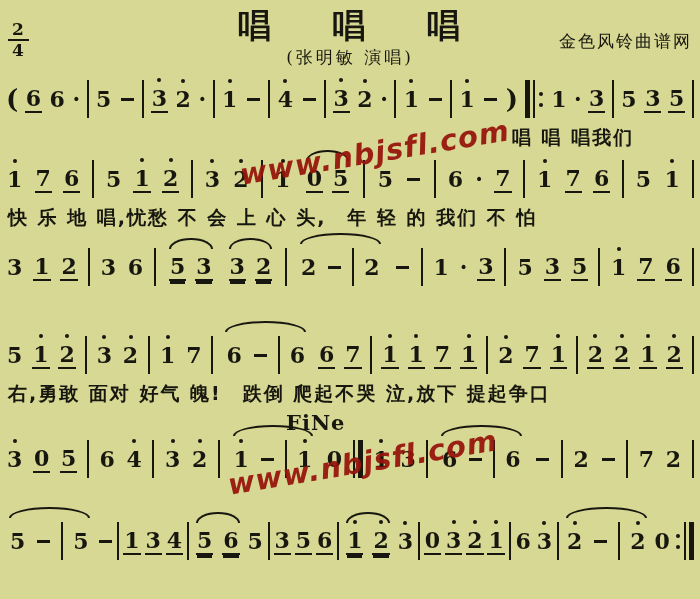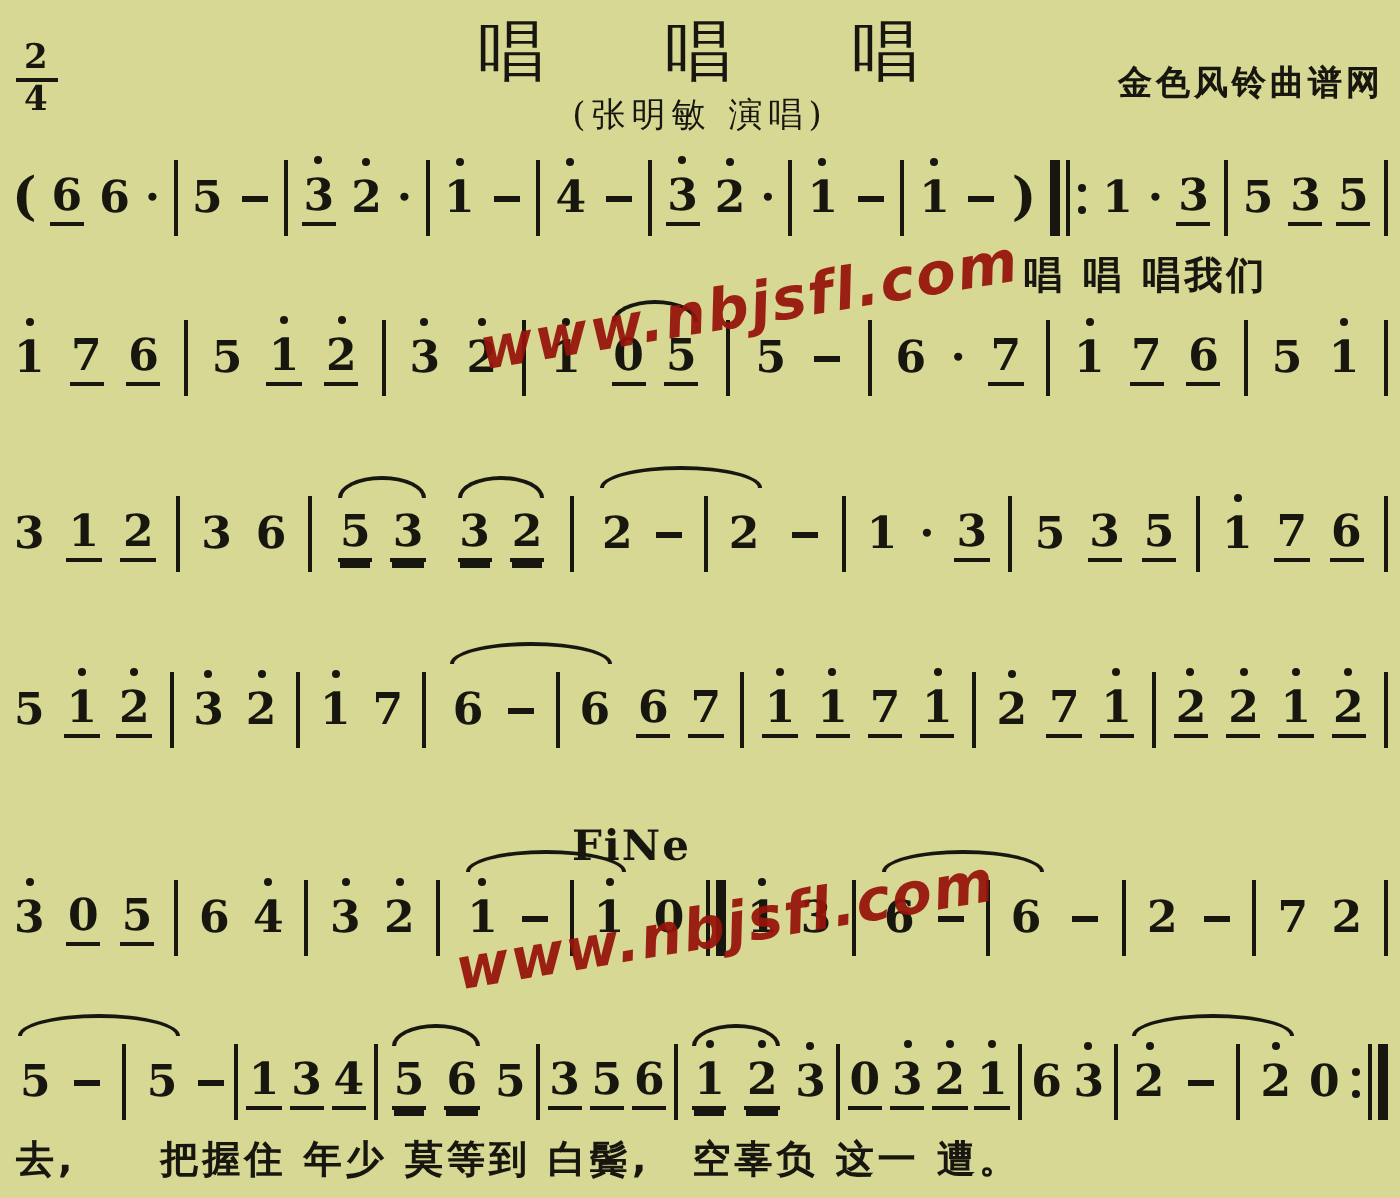--- a/index.html
+++ b/index.html
@@ -8,24 +8,24 @@
     background:#d7d893;
     color:#17170f;
     font-family:"DejaVu Serif","Liberation Serif",serif;
   }
   .sheet{position:absolute;inset:0}
   
   .keysig{position:absolute;top:20px;left:8px;display:flex;align-items:center;gap:7px;
           font-size:25px;font-weight:bold;letter-spacing:1px}
   .frac{display:inline-flex;flex-direction:column;align-items:center;font-size:17px;line-height:1.1;font-weight:bold}
   .frac .num{border-bottom:2px solid currentColor;padding:0 4px}
-  .title{position:absolute;top:4px;left:0;right:0;text-align:center;font-size:33px;font-weight:normal;
+  .title{position:absolute;top:4px;left:0;right:0;text-align:center;font-size:33px;font-weight:bold;
          word-spacing:46px;letter-spacing:2px;font-family:"DejaVu Sans","Liberation Sans",sans-serif}
   .subtitle{position:absolute;top:46px;left:0;right:0;text-align:center;font-size:17px;font-weight:normal;letter-spacing:3px}
-  .site{position:absolute;top:30px;right:8px;font-size:17px;font-weight:bold;letter-spacing:2px;
+  .site{position:absolute;top:30px;right:8px;font-size:17px;font-weight:normal;letter-spacing:2px;
         font-family:"DejaVu Sans","Liberation Sans",sans-serif}
   
   .system{position:absolute;left:0;right:0}
   .s1{top:76px}.s2{top:156px}.s3{top:244px}.s4{top:332px}.s5{top:436px}.s6{top:518px}
   .notes{display:flex;justify-content:space-between;align-items:center;height:46px;padding:0 6px;overflow:visible}
   .note{position:relative;display:inline-block;font-size:22px;font-weight:bold;line-height:1;padding:2px 1px}
   .note.hi::before{content:"";position:absolute;top:-7px;left:50%;transform:translateX(-50%);
                    width:4px;height:4px;border-radius:50%;background:currentColor}
   .u1{border-bottom:2px solid currentColor}
   .u2{border-bottom:2px solid currentColor;box-shadow:0 4px 0 -1px #17170f}
@@ -180,20 +180,21 @@
         <span class="note u1">6</span>
         <span class="bar">
           <span class="vline"></span>
         </span>
         <span class="note">5</span>
         <span class="note hi">1</span>
         <span class="bar">
           <span class="vline"></span>
         </span>
       </div>
+    <div class="lyrics">快 乐 地 唱,忧愁 不 会 上 心 头,　年 轻 的 我们 不 怕</div>
   </div>
 
   <div class="system s3">
     <div class="notes">
         <span class="note">3</span>
         <span class="note u1">1</span>
         <span class="note u1">2</span>
         <span class="bar">
           <span class="vline"></span>
         </span>
@@ -291,20 +292,21 @@
           <span class="vline"></span>
         </span>
         <span class="note hi u1">2</span>
         <span class="note hi u1">2</span>
         <span class="note hi u1">1</span>
         <span class="note hi u1">2</span>
         <span class="bar">
           <span class="vline"></span>
         </span>
       </div>
+    <div class="lyrics">右,勇敢 面对 好气 魄!　跌倒 爬起不哭 泣,放下 提起争口</div>
   </div>
 
   <div class="fine">FiNe</div>
 
   <div class="system s5">
     <div class="notes">
         <span class="note hi">3</span>
         <span class="note u1">0</span>
         <span class="note u1">5</span>
         <span class="bar">
@@ -428,19 +430,18 @@
         <span class="note">0</span>
         <span class="bar">
           <span class="rptdots">
             <span class="dot"></span>
             <span class="dot"></span>
           </span>
           <span class="vline"></span>
           <span class="vline thick"></span>
         </span>
       </div>
-    <div class="lyrics">去,　　把握住 年少 莫等到 白鬓,　空辜负 这一 遭。</div>
   </div>
 
   <div class="wm wm1">www.nbjsfl.com</div>
   <div class="wm wm2">www.nbjsfl.com</div>
 
 </div>
 
 </body></html>

